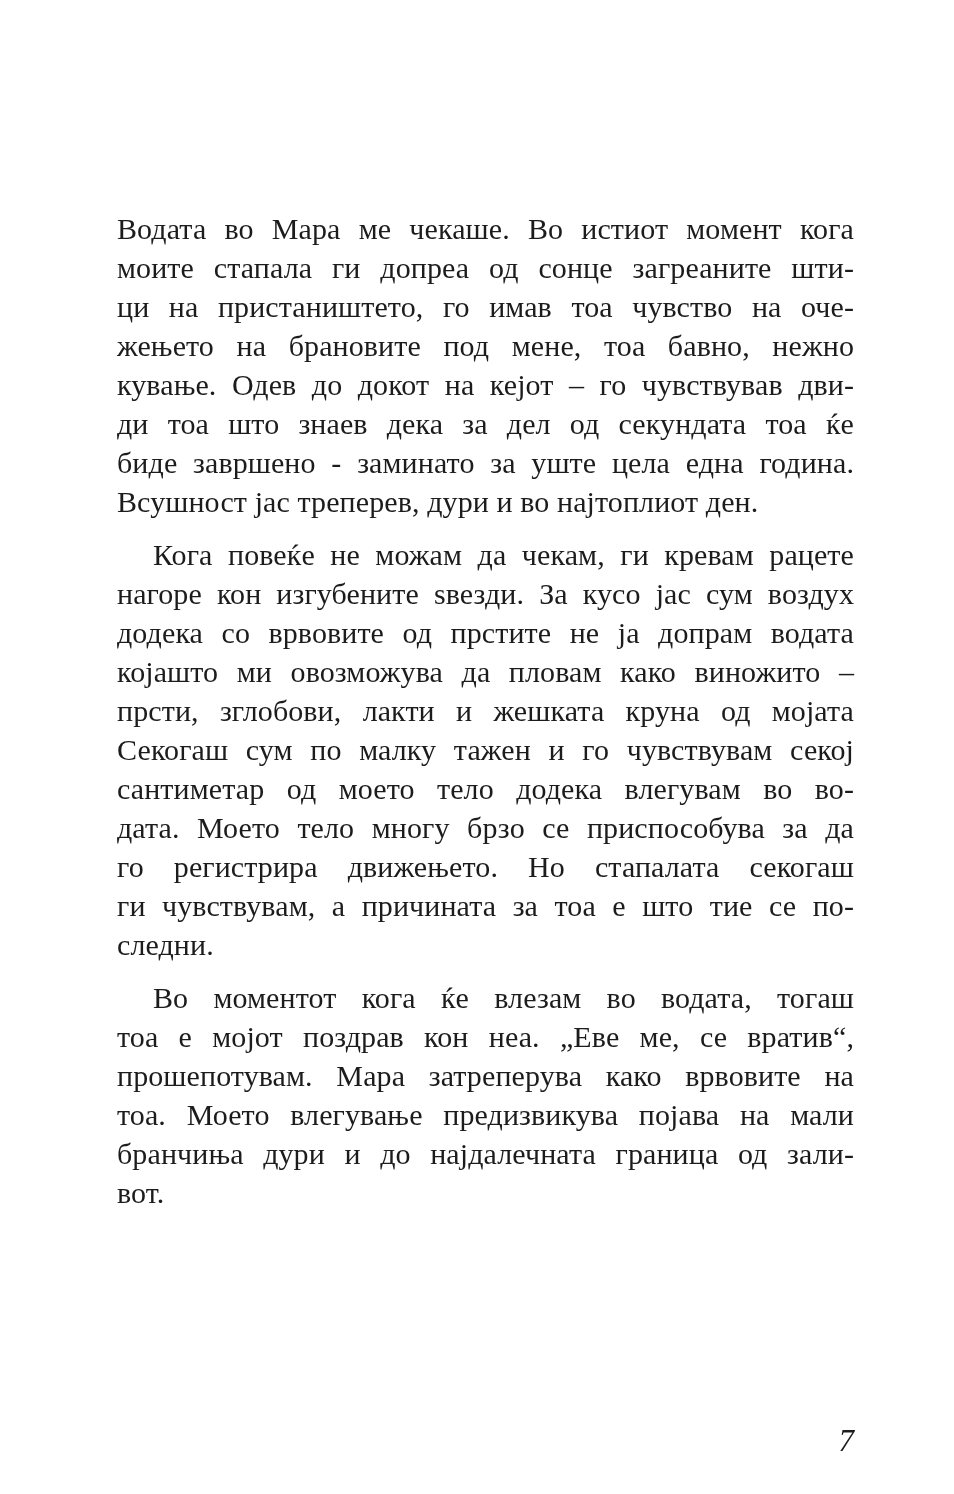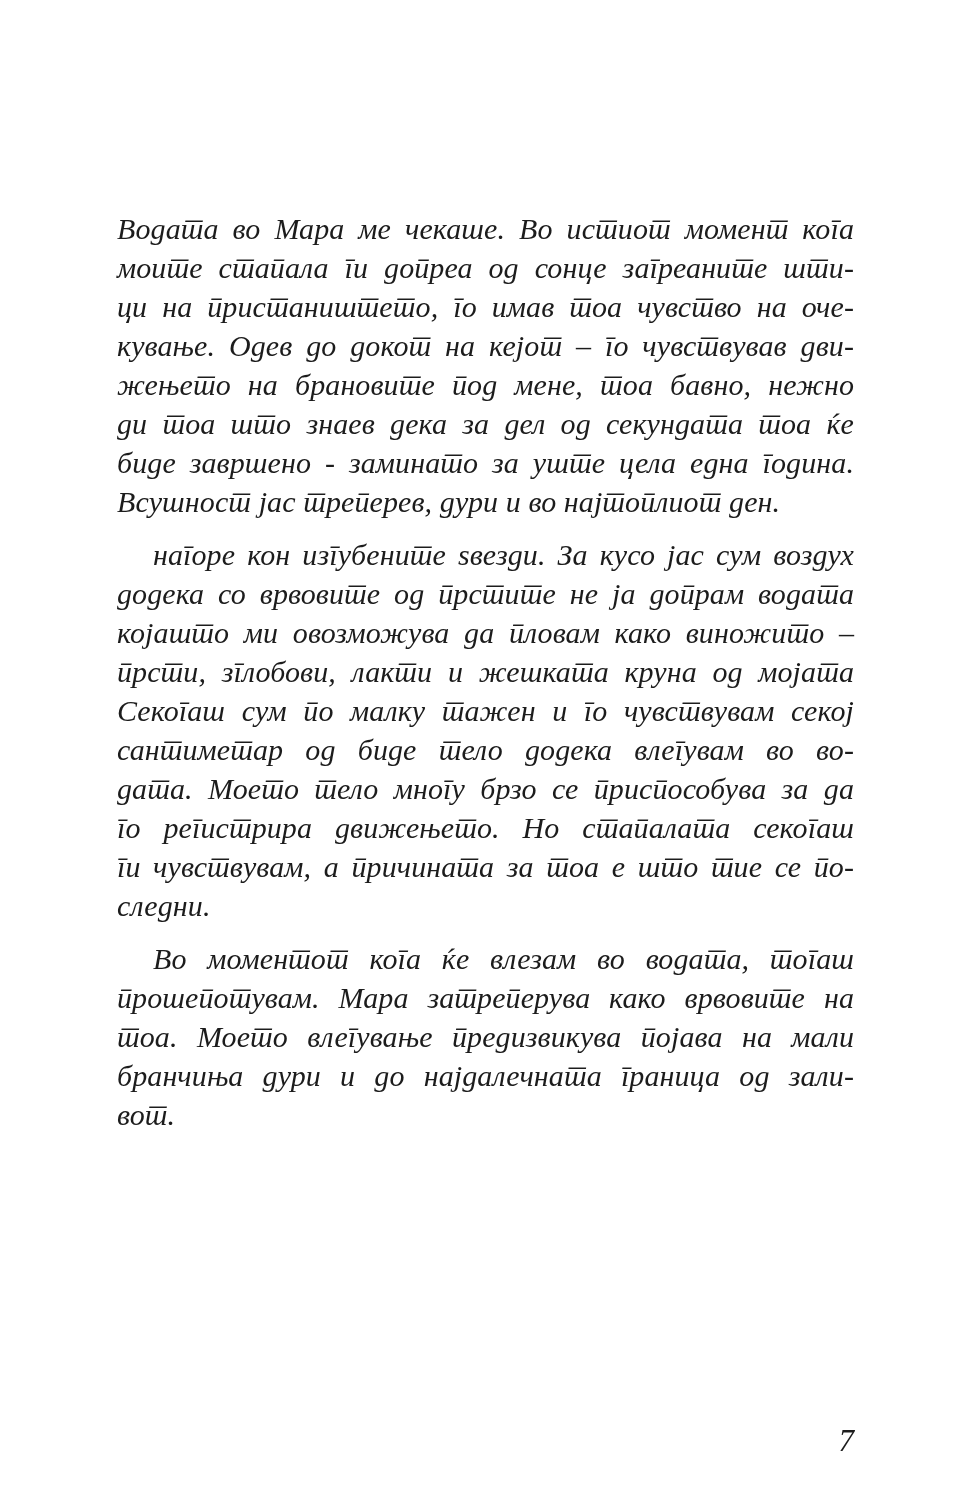--- a/index.html
+++ b/index.html
@@ -14,21 +14,20 @@
     background: #ffffff;
     overflow: hidden;
     font-family: "Liberation Serif", "DejaVu Serif", serif;
     color: #1c1c1c;
   }
   .text-block {
     position: absolute;
     left: 117px;
     top: 209px;
     width: 737px;
-    font-style: italic;
     font-size: 30px;
     line-height: 39px;
     letter-spacing: 0.1px;
   }
   .para {
     margin: 0 0 14px 0;
   }
   .para:last-child {
     margin-bottom: 0;
   }
@@ -57,40 +56,42 @@
 </style>
 </head>
 <body>
 
 <div class="page">
   <div class="text-block">
       <div class="para">
         <div class="line">Водата во Мара ме чекаше. Во истиот момент кога</div>
         <div class="line">моите стапала ги допреа од сонце загреаните шти-</div>
         <div class="line">ци на пристаништето, го имав тоа чувство на оче-</div>
+        <div class="line">жењето на брановите под мене, тоа бавно, нежно</div>
         <div class="line">кување. Одев до докот на кејот – го чувствував дви-</div>
-        <div class="line">жењето на брановите под мене, тоа бавно, нежно</div>
         <div class="line">ди тоа што знаев дека за дел од секундата тоа ќе</div>
         <div class="line">биде завршено - заминато за уште цела една година.</div>
         <div class="line last">Всушност јас треперев, дури и во најтоплиот ден.</div>
       </div>
       <div class="para indent">
+        <div class="line">Кога повеќе не можам да чекам, ги кревам рацете</div>
         <div class="line">нагоре кон изгубените ѕвезди. За кусо јас сум воздух</div>
         <div class="line">додека со врвовите од прстите не ја допрам водата</div>
         <div class="line">којашто ми овозможува да пловам како виножито –</div>
         <div class="line">прсти, зглобови, лакти и жешката круна од мојата</div>
         <div class="line">Секогаш сум по малку тажен и го чувствувам секој</div>
-        <div class="line">сантиметар од биде тело додека влегувам во во-</div>
+        <div class="line">сантиметар од моето тело додека влегувам во во-</div>
         <div class="line">дата. Моето тело многу брзо се приспособува за да</div>
         <div class="line">го регистрира движењето. Но стапалата секогаш</div>
         <div class="line">ги чувствувам, а причината за тоа е што тие се по-</div>
         <div class="line last">следни.</div>
       </div>
       <div class="para indent">
         <div class="line">Во моментот кога ќе влезам во водата, тогаш</div>
+        <div class="line">тоа е мојот поздрав кон неа. „Еве ме, се вратив“,</div>
         <div class="line">прошепотувам. Мара затреперува како врвовите на</div>
         <div class="line">тоа. Моето влегување предизвикува појава на мали</div>
         <div class="line">бранчиња дури и до најдалечната граница од зали-</div>
         <div class="line last">вот.</div>
       </div>
     </div>
   <div class="folio">7</div>
 </div>
 
 </body></html>

